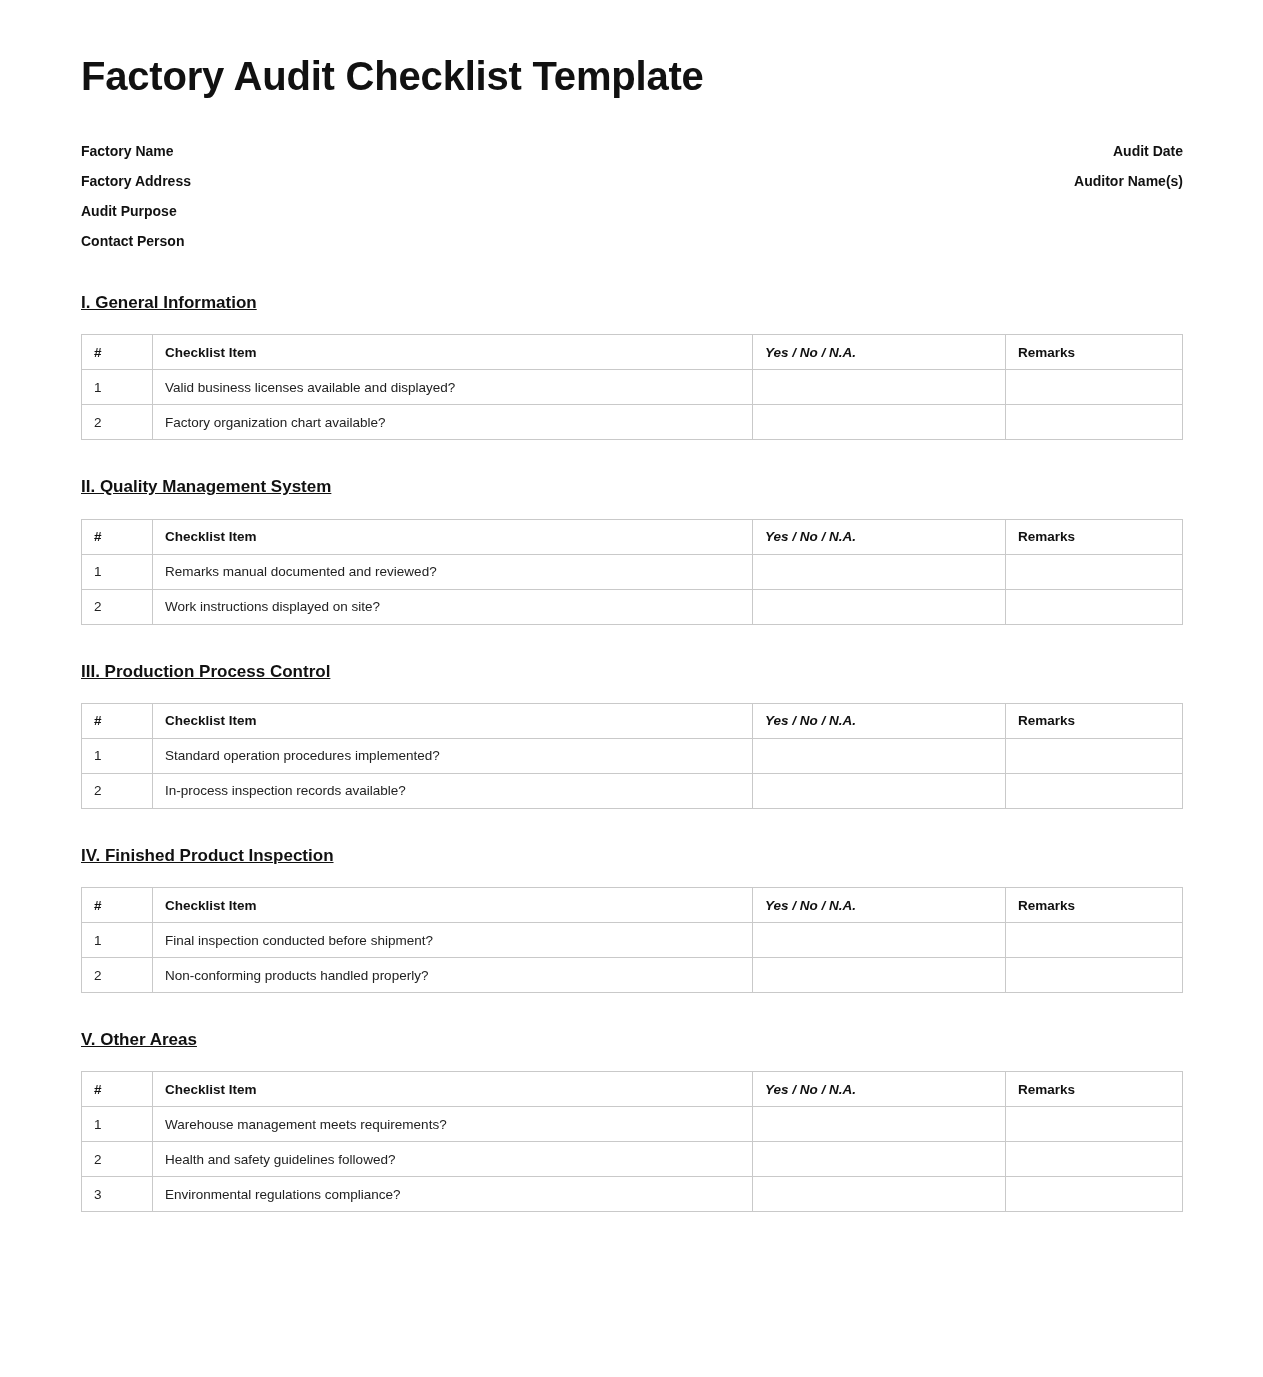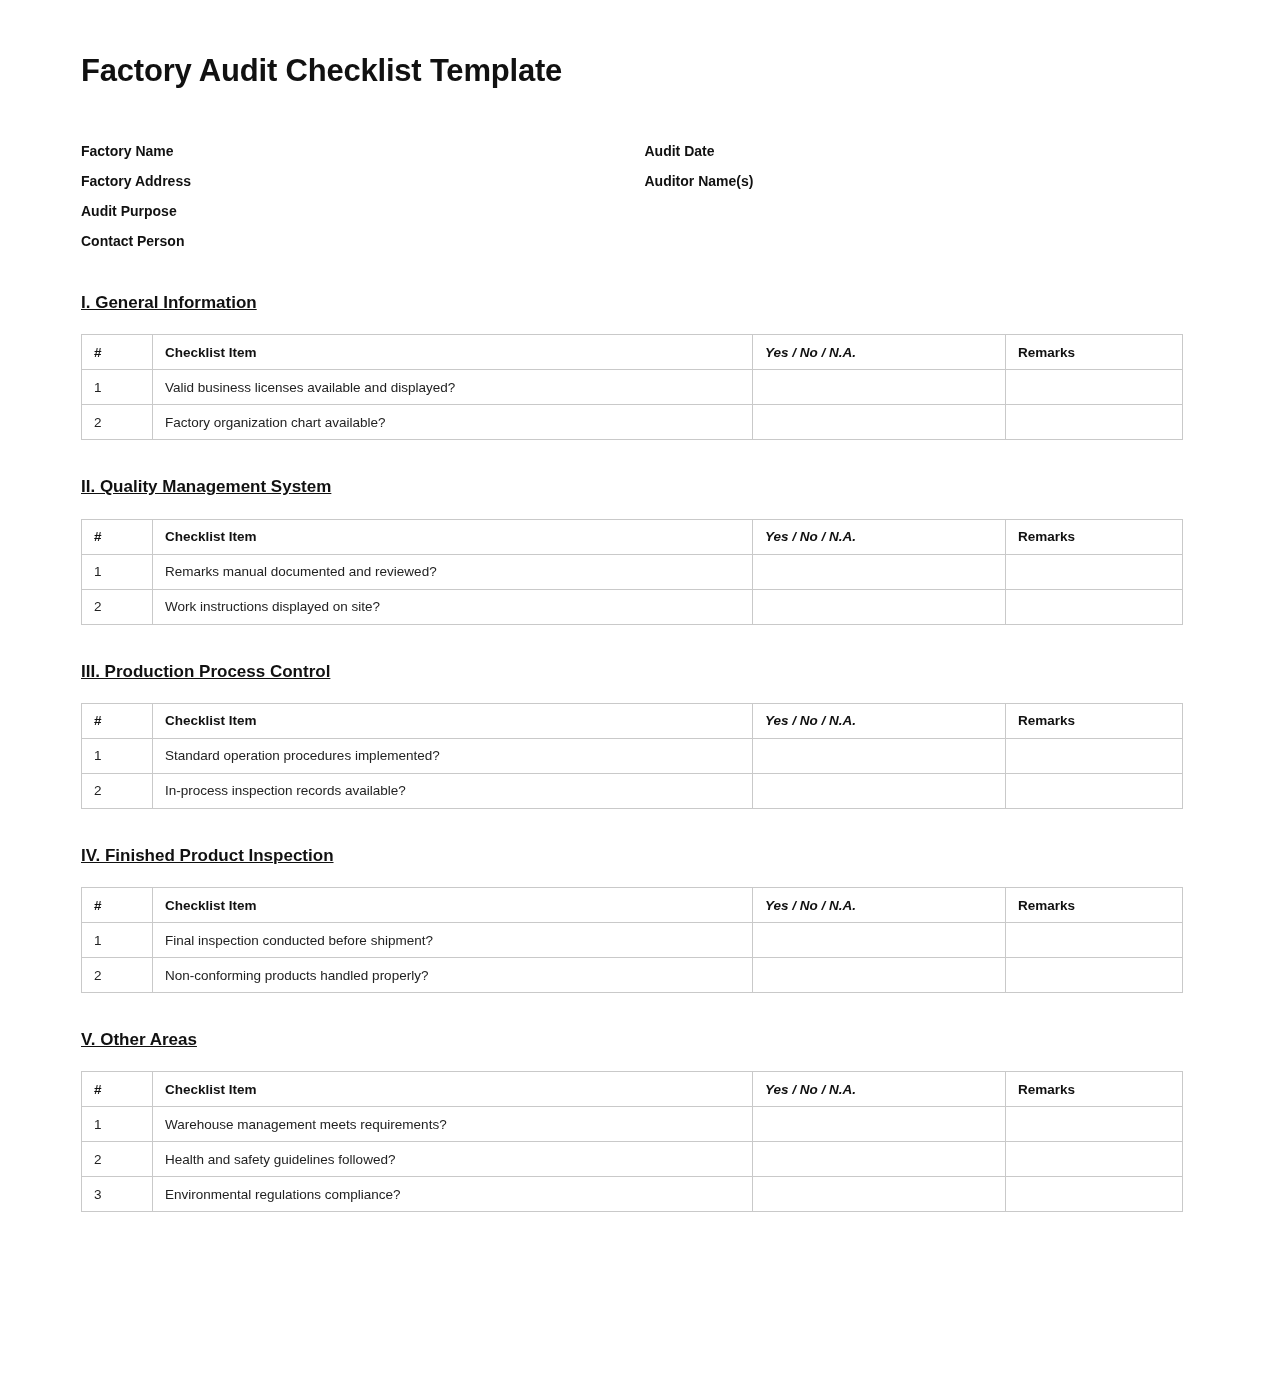--- a/index.html
+++ b/index.html
@@ -14,39 +14,39 @@
     font-family: "Liberation Sans", sans-serif;
     color: #1a1a1a;
     -webkit-font-smoothing: antialiased;
   }
   .page {
     padding: 40px 80px 0 81px;
     box-sizing: border-box;
     width: 1263px;
   }
   .doc-title {
-    font-size: 31px;
+    font-size: 40px;
     font-weight: bold;
     line-height: 1.2;
     letter-spacing: -0.2px;
     margin: 12px 0 0 0;
     color: #111111;
   }
   .meta {
-    margin-top: 47px;
+    margin-top: 36px;
     display: flex;
     width: 100%;
     gap: 25px;
   }
   .meta-col {
     display: flex;
     flex-direction: column;
   }
   .meta-col.left { width: 551px; }
-  .meta-col.right { width: 551px; }
+  .meta-col.right { width: 551px; text-align: right; }
   .meta-label {
     font-size: 14px;
     font-weight: bold;
     line-height: 30px;
     color: #111111;
     white-space: nowrap;
   }
   .section {
     margin-top: 36px;
   }

